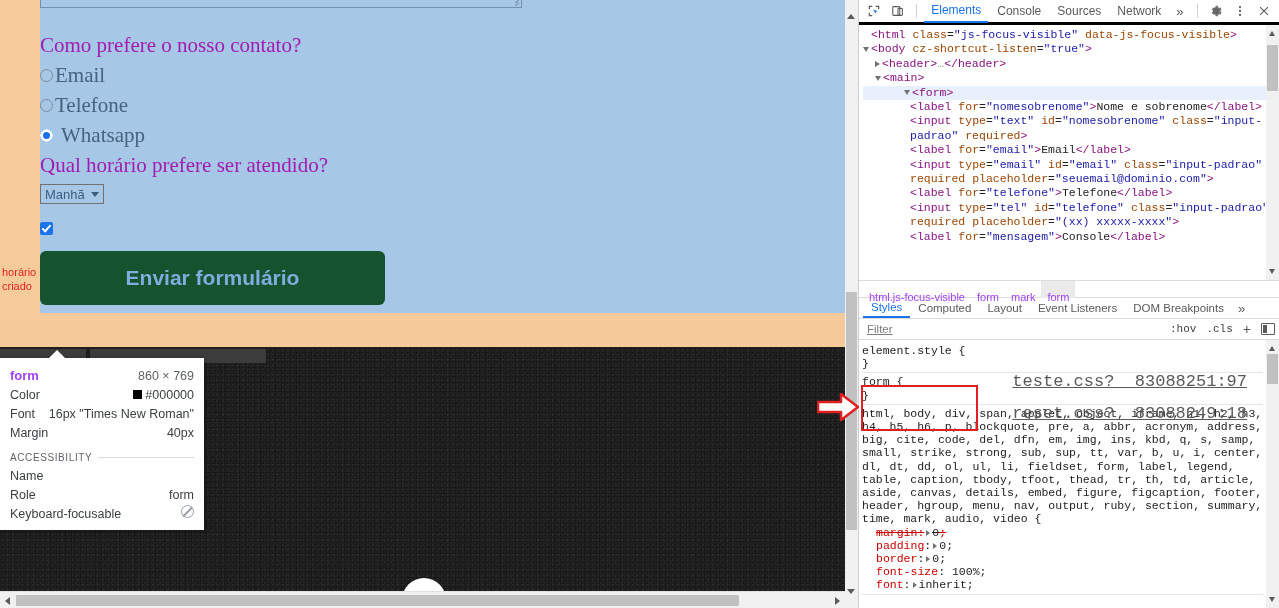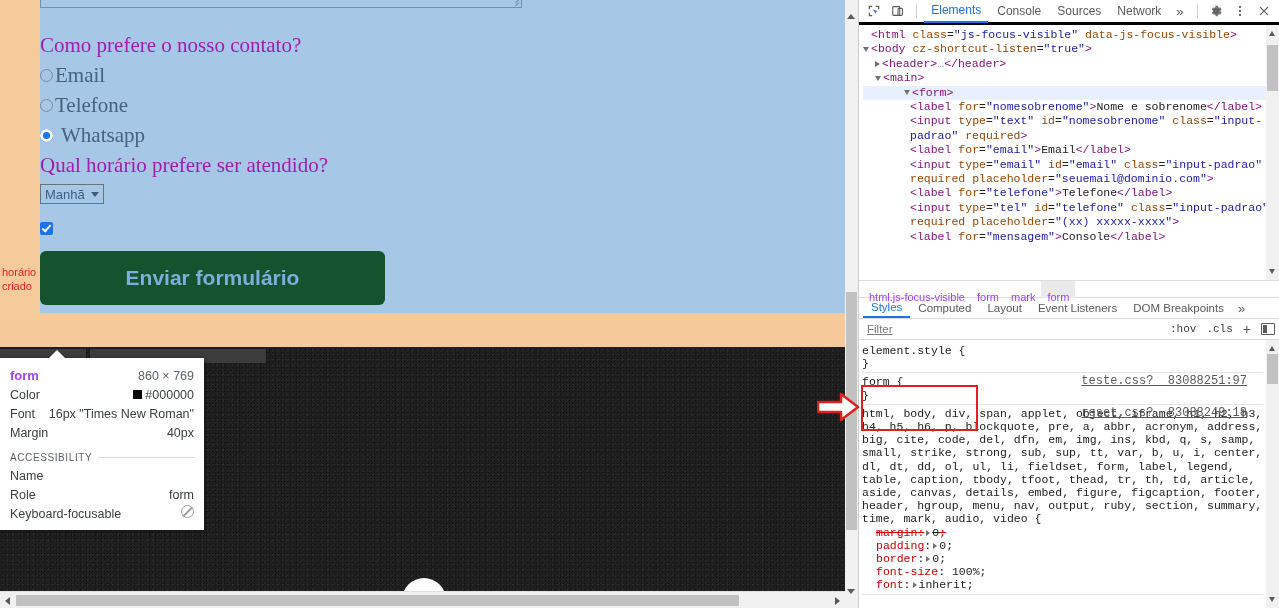--- a/index.html
+++ b/index.html
@@ -391,21 +391,21 @@
     font-size: 11.5px;
     line-height: 13.2px;
     color: #222;
     background: #fff;
     padding: 2px 0 0 3px;
   }
   .rule { padding: 2px 0 2px 0; border-bottom: 1px solid #e6e6e6; position: relative; }
   .rule .src {
     position: absolute; right: 16px; top: 2px;
     color: #5a5a5a; text-decoration: underline; cursor: pointer;
-    font-size: 12px;
+    font-size: 17px;
   }
   .sel-txt { color: #222222; }
   .prop { color: #c80000; }
   .val  { color: #222222; }
   .strike { text-decoration: line-through; color: #c80000; }
   .strike .val { text-decoration: line-through; color: #222; }
   .exp-tri {
     display: inline-block; width: 0; height: 0;
     border-top: 3px solid transparent; border-bottom: 3px solid transparent;
     border-left: 4px solid #727272; vertical-align: middle; margin: 0 2px;

